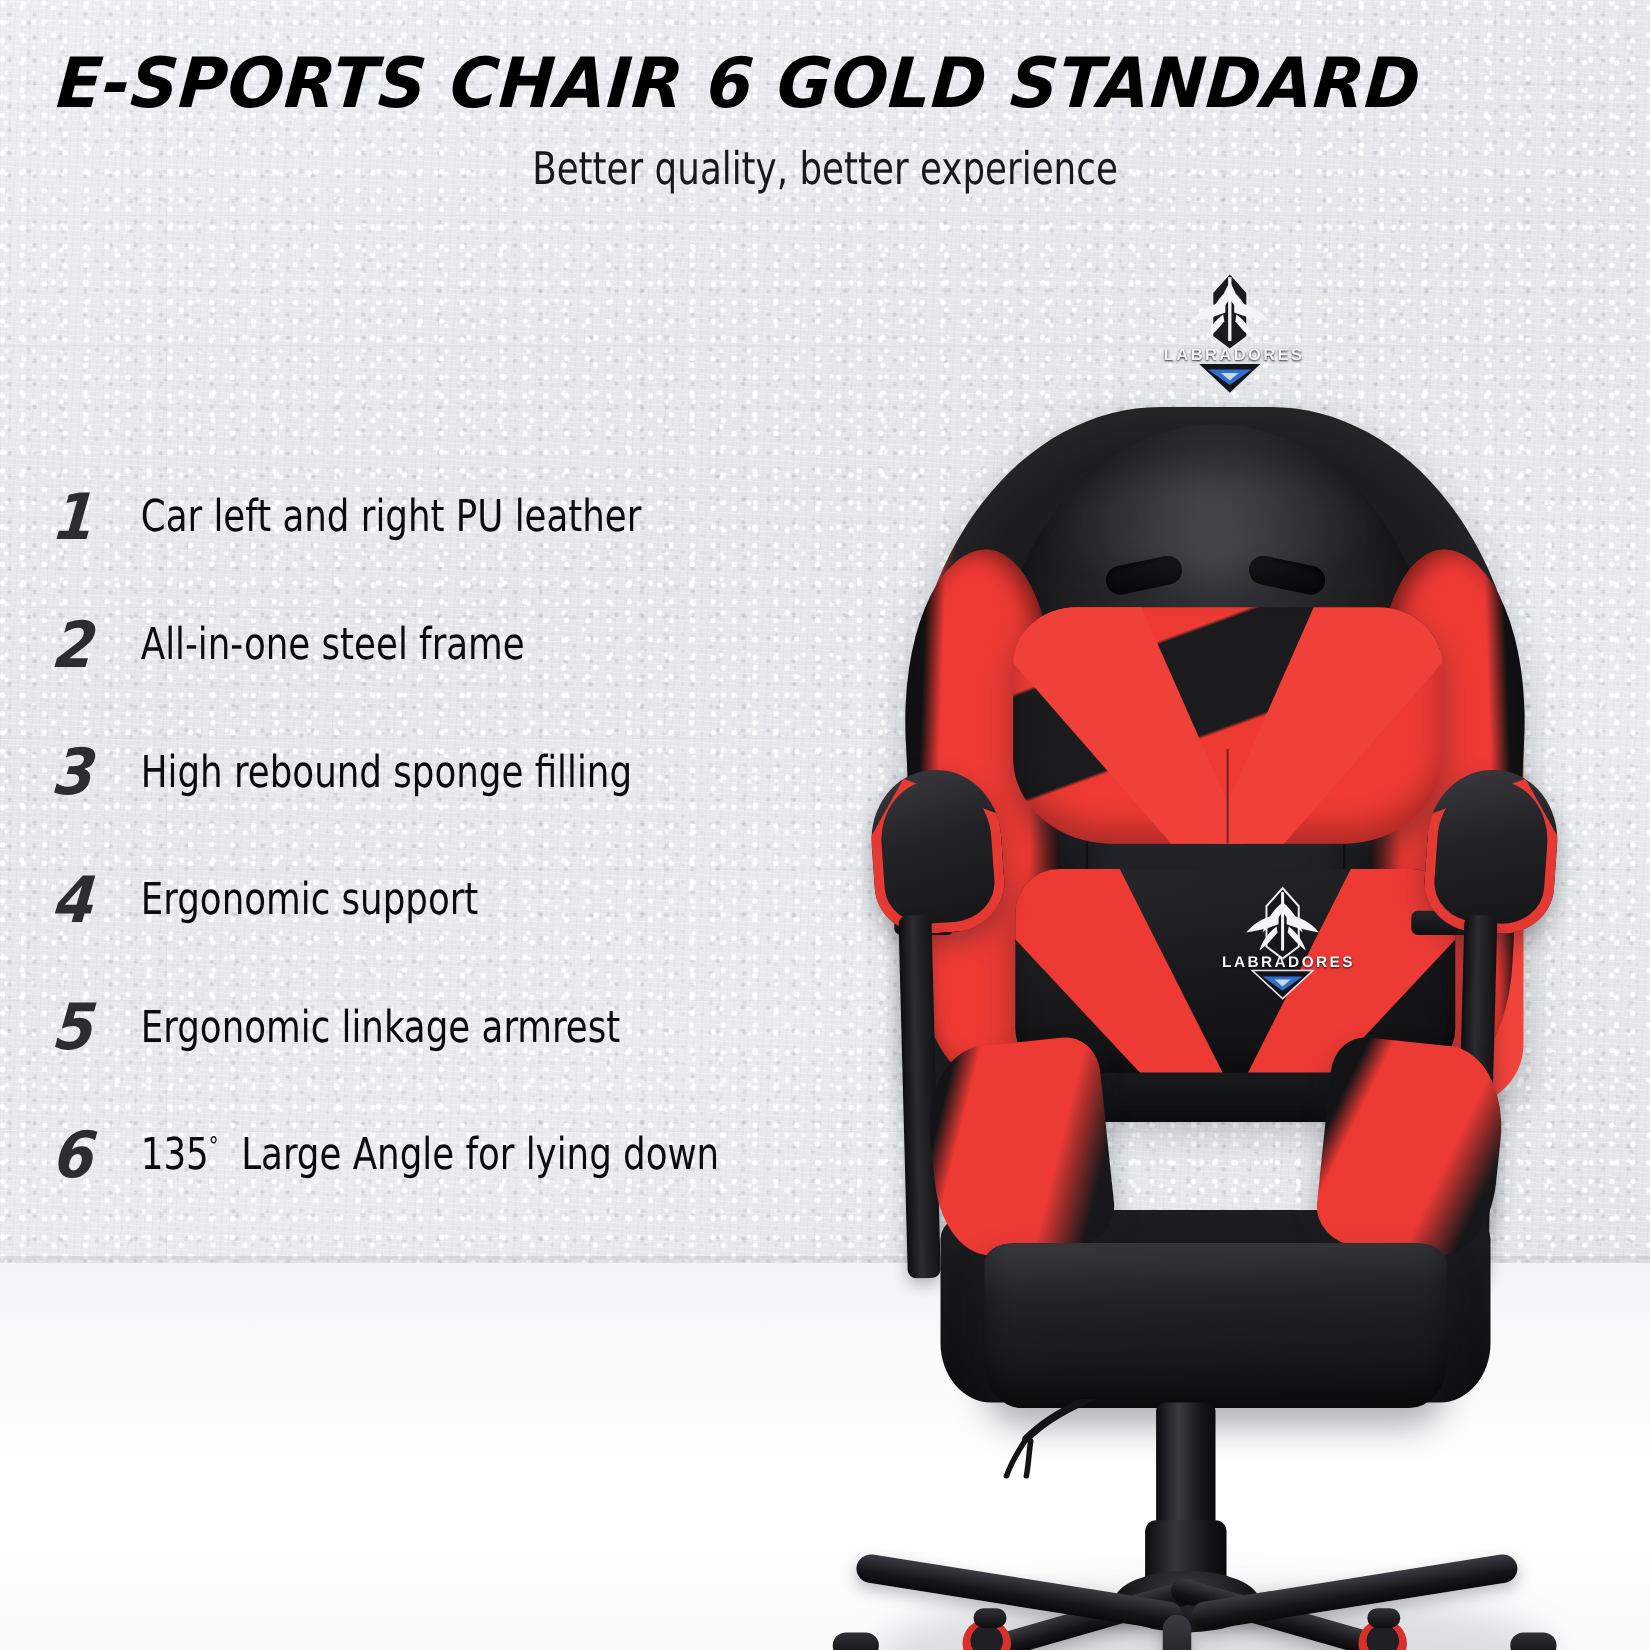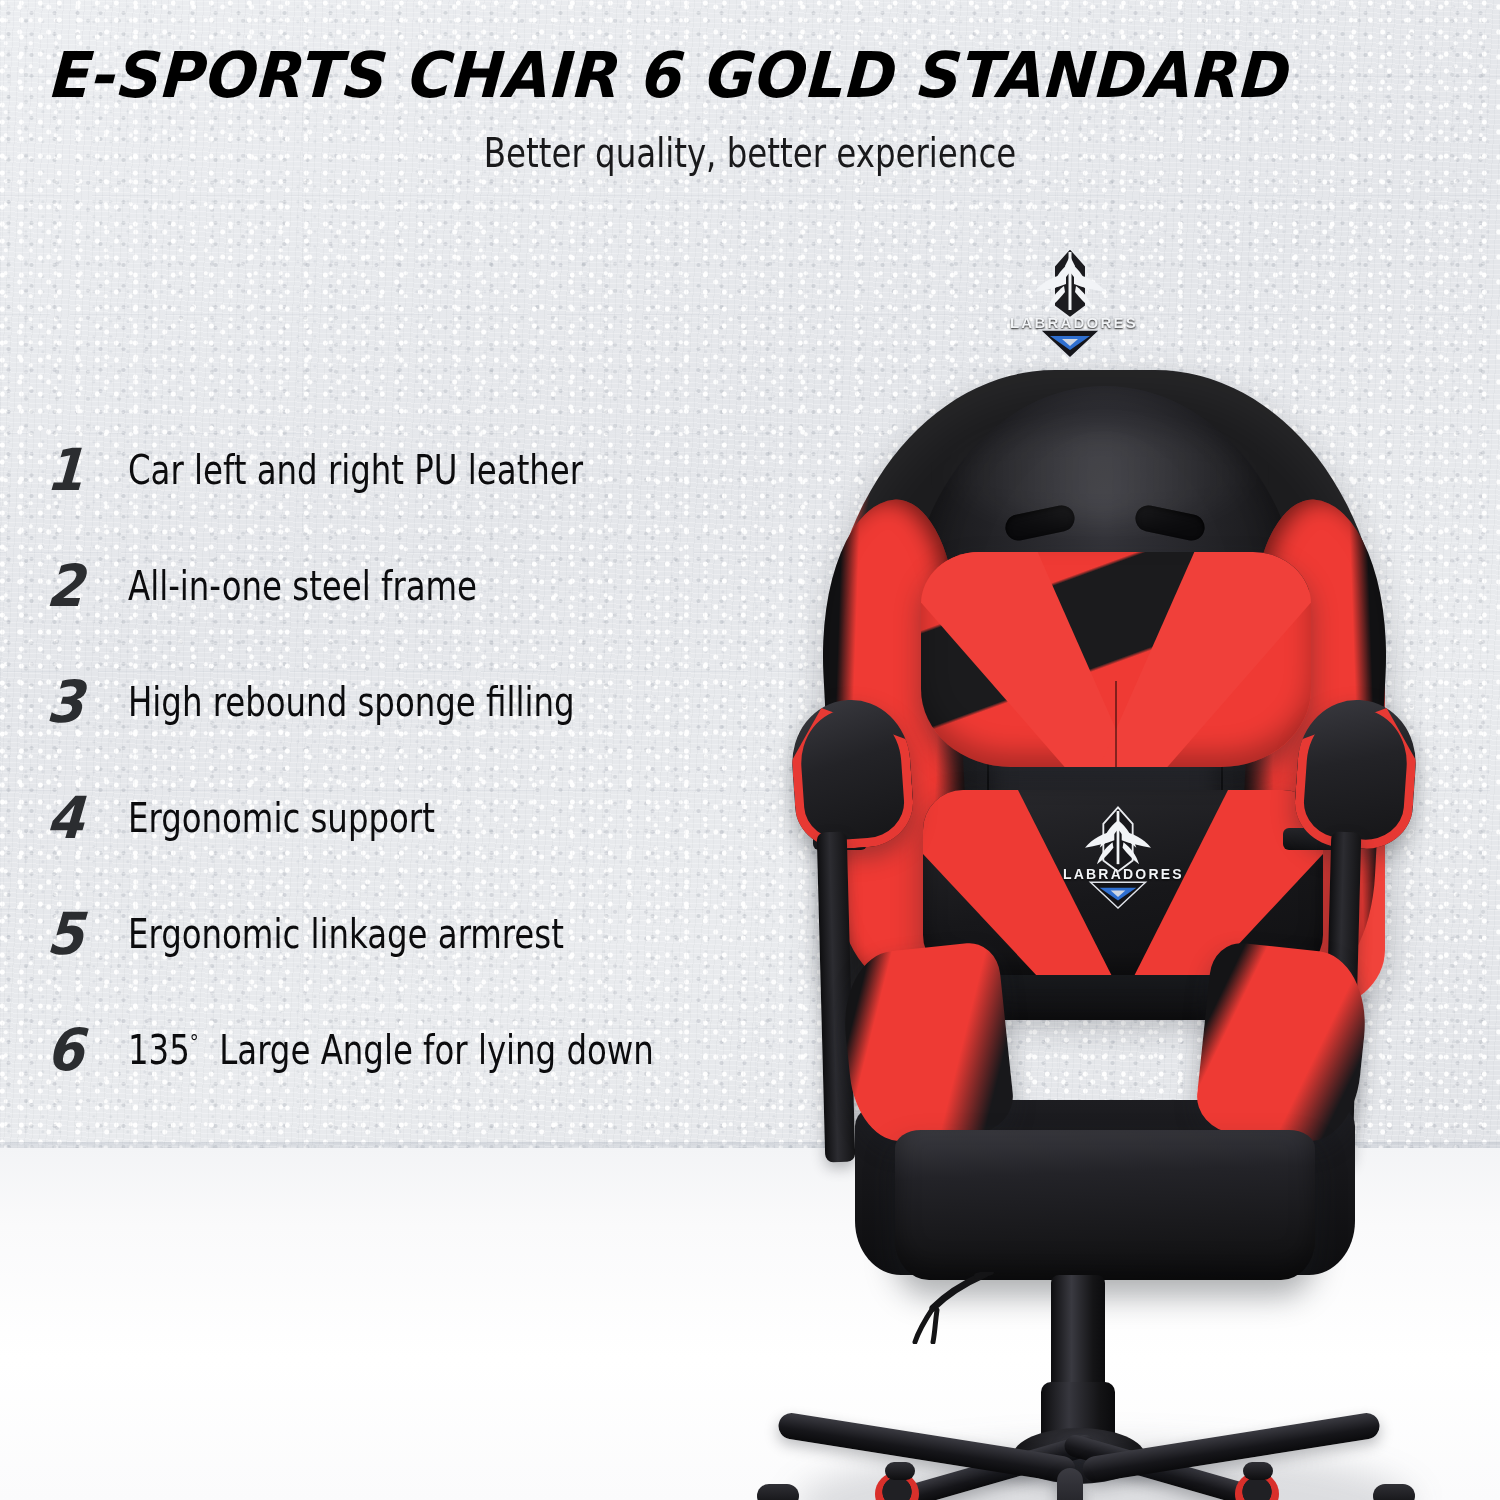--- a/index.html
+++ b/index.html
@@ -119,21 +119,21 @@
   .stitch{position:absolute;width:2px;background:rgba(0,0,0,.55);}
   .hl{position:absolute;background:linear-gradient(90deg,rgba(255,255,255,0),rgba(255,255,255,.10),rgba(255,255,255,0));}
 
   
   .slot{
     position:absolute;background:#0a0a0c;border-radius:40px;
     box-shadow:inset 0 2px 5px rgba(0,0,0,.9);
   }
 
   
-  .emblem{position:absolute;width:120px;height:120px;}
+  .emblem{position:absolute;width:120px;height:120px;margin-left:48px;}
   .emb-name{
     position:absolute;left:0;width:100%;text-align:center;color:#f2f4f7;
     font-size:15px;letter-spacing:2.2px;font-weight:bold;
     font-family:"Liberation Sans Narrow","Liberation Sans",sans-serif;
     text-shadow:0 1px 2px rgba(0,0,0,.9);
   }
 
   
   .pillow{
     position:absolute;left:186px;top:352px;width:390px;height:215px;

